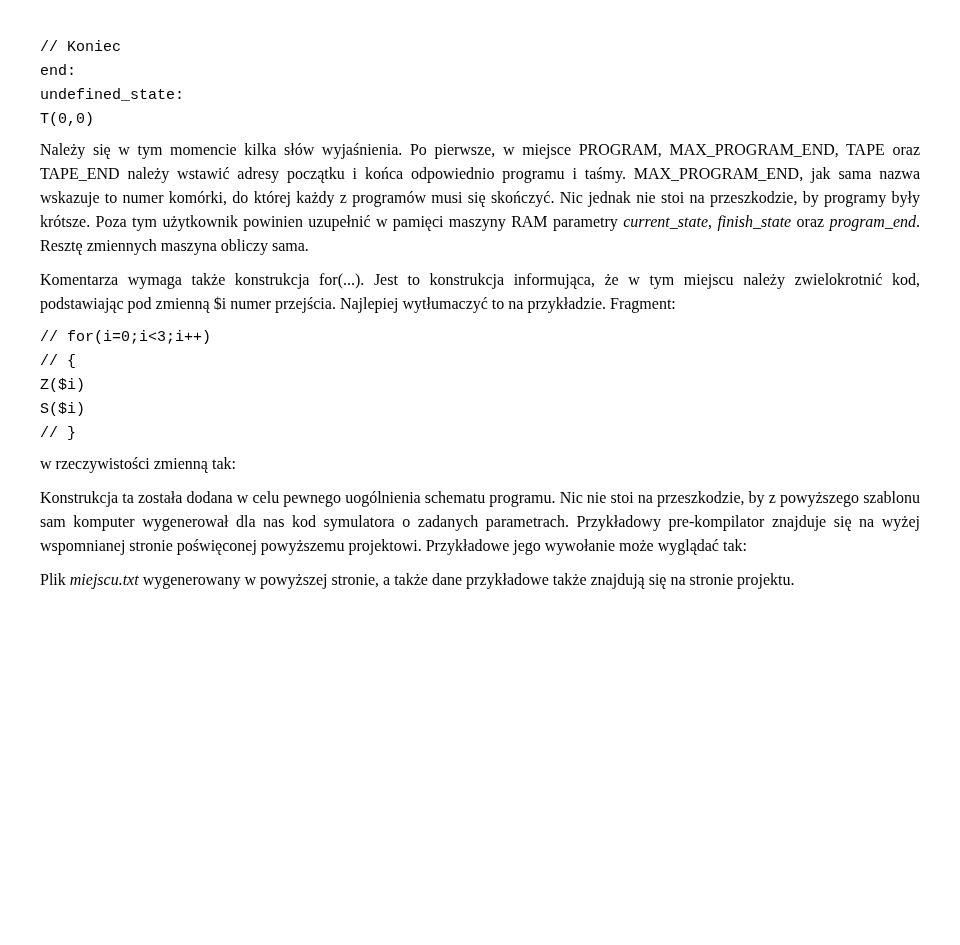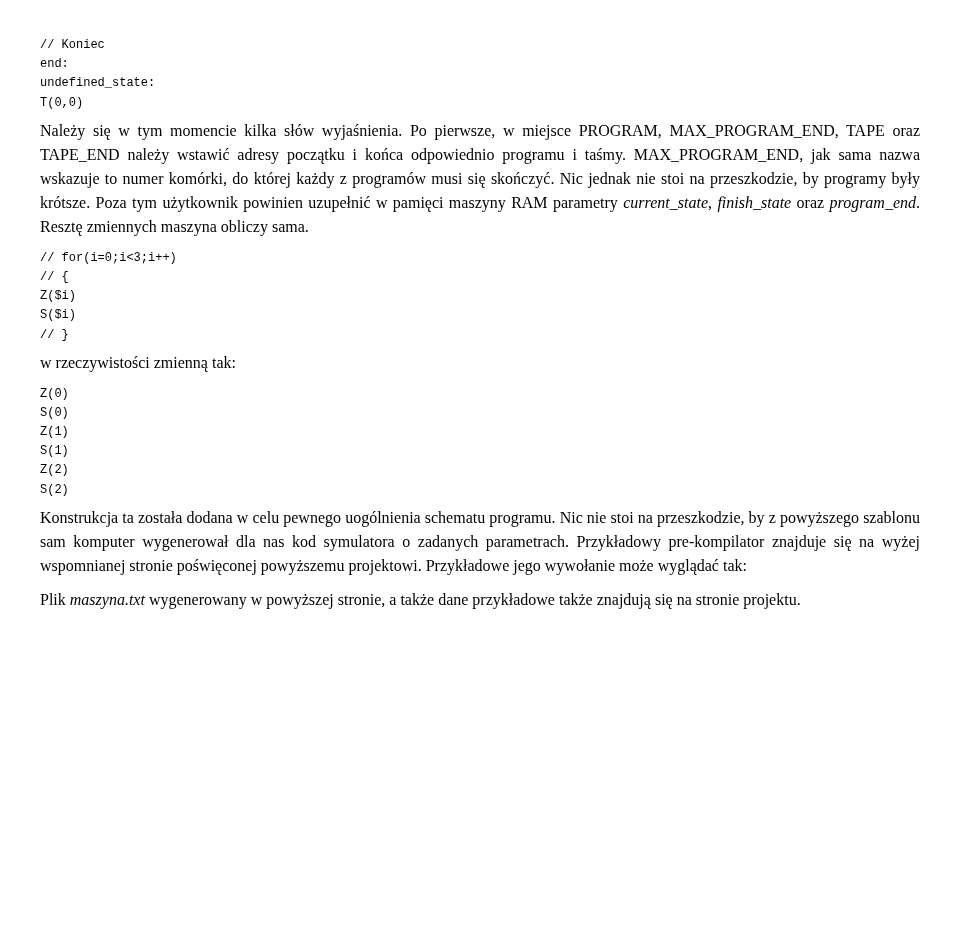--- a/index.html
+++ b/index.html
@@ -13,21 +13,21 @@
       font-family: 'Times New Roman', Times, serif;
       font-size: 16px;
       color: #000000;
       padding: 30px 40px;
       line-height: 1.5;
       max-width: 960px;
     }
 
     .code-block {
       font-family: 'Courier New', Courier, monospace;
-      font-size: 12px;
+      font-size: 15px;
       line-height: 1.6;
       margin: 6px 0;
       white-space: pre;
     }
 
     .prose-block {
       margin-bottom: 10px;
       text-align: justify;
     }
 
@@ -42,40 +42,37 @@
 
   <div class="code-block">// Koniec
 end:
 undefined_state:
 T(0,0)</div>
 
   <p class="prose-block">
     Należy się w tym momencie kilka słów wyjaśnienia. Po pierwsze, w miejsce PROGRAM, MAX_PROGRAM_END, TAPE oraz TAPE_END należy wstawić adresy początku i końca odpowiednio programu i taśmy. MAX_PROGRAM_END, jak sama nazwa wskazuje to numer komórki, do której każdy z programów musi się skończyć. Nic jednak nie stoi na przeszkodzie, by programy były krótsze. Poza tym użytkownik powinien uzupełnić w pamięci maszyny RAM parametry <em>current_state</em>, <em>finish_state</em> oraz <em>program_end</em>. Resztę zmiennych maszyna obliczy sama.
   </p>
 
+  <p class="prose-block">
+    Komentarza wymaga także konstrukcja for(...). Jest to konstrukcja informująca, że w tym miejscu należy zwielokrotnić kod, podstawiając pod zmienną $i numer przejścia. Najlepiej wytłumaczyć to na przykładzie. Fragment:
+  </p>
 
   <div class="code-block">// for(i=0;i&lt;3;i++)
 // {
 Z($i)
 S($i)
 // }</div>
 
   <p class="prose-block">
     <span>w rzeczywistości zmienną tak:</span>
   </p>
 
-  <div class="code-block">Z(0)
-S(0)
-Z(1)
-S(1)
-Z(2)
-S(2)</div>
 
   <p class="prose-block">
     Konstrukcja ta została dodana w celu pewnego uogólnienia schematu programu. Nic nie stoi na przeszkodzie, by z powyższego szablonu sam komputer wygenerował dla nas kod symulatora o zadanych parametrach. Przykładowy pre-kompilator znajduje się na wyżej wspomnianej stronie poświęconej powyższemu projektowi. Przykładowe jego wywołanie może wyglądać tak:
   </p>
 
 
   <p class="prose-block">
-    Plik <em>maszyna.txt</em> wygenerowany w powyższej stronie, a także dane przykładowe także znajdują się na stronie projektu.
+    Plik <em>miejscu.txt</em> wygenerowany w powyższej stronie, a także dane przykładowe także znajdują się na stronie projektu.
   </p>
 
 </div>
 
 </body></html>

